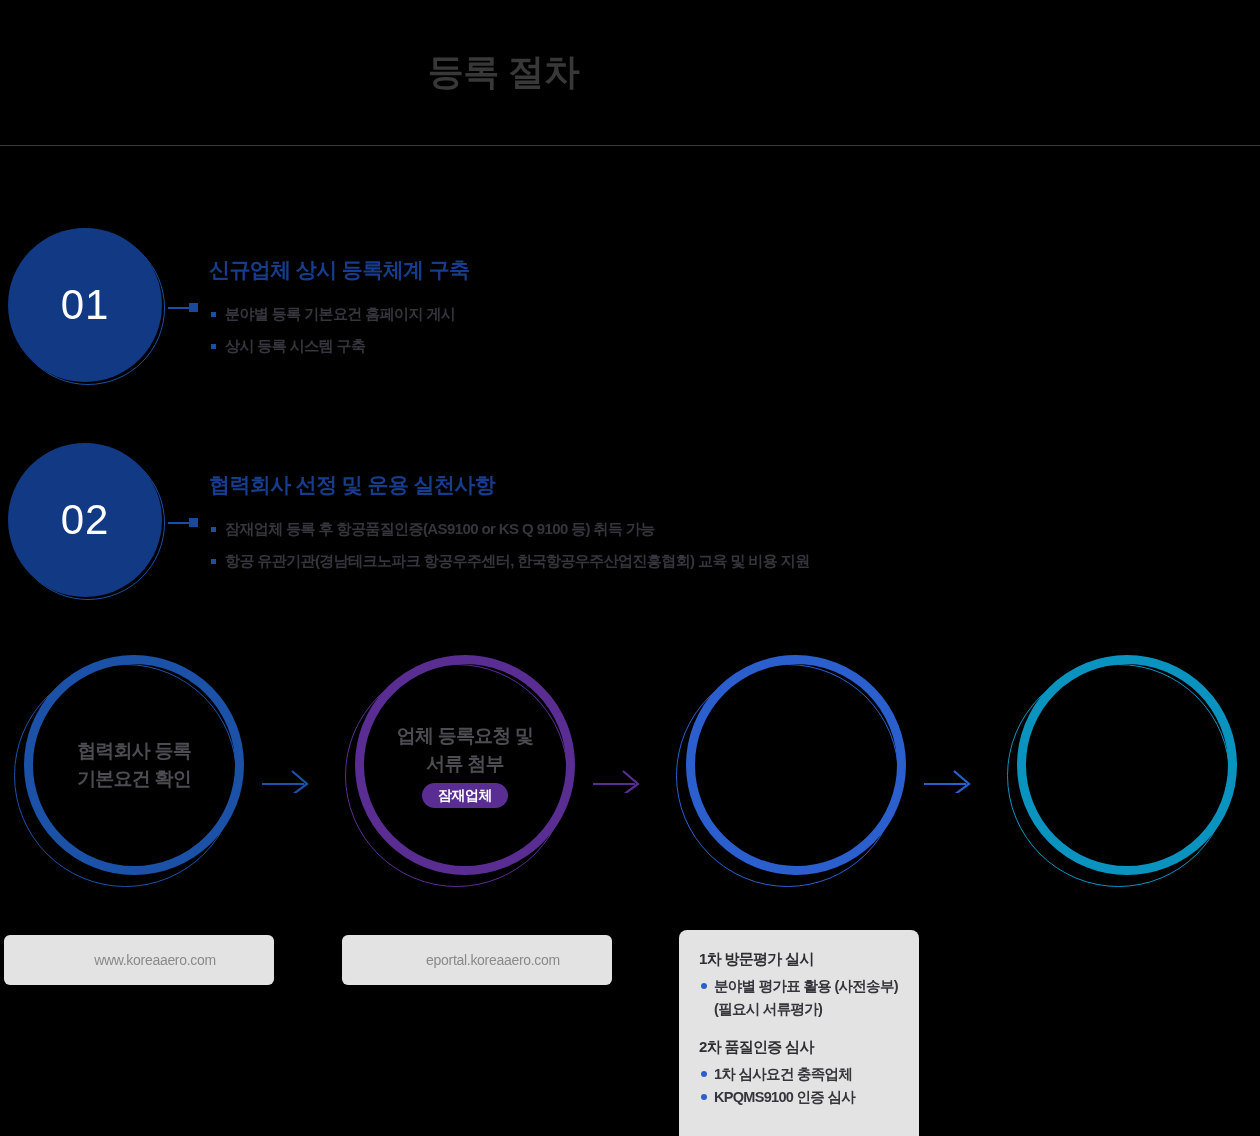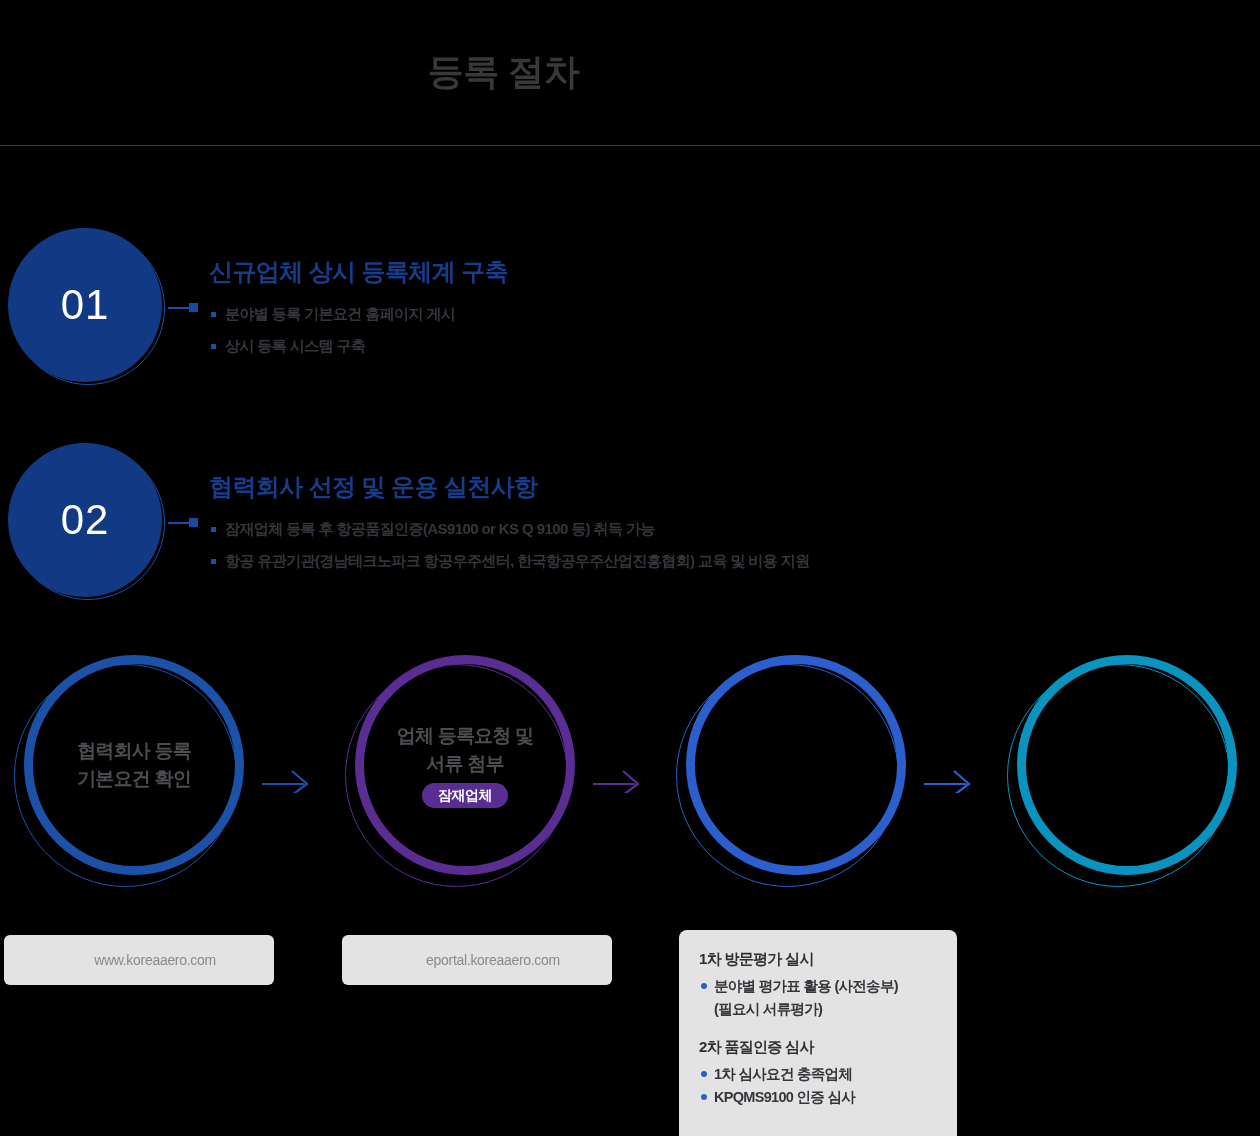--- a/index.html
+++ b/index.html
@@ -86,21 +86,21 @@
   }
   .step-connector .dot {
     position: absolute;
     right: 0; top: 0;
     width: 9px; height: 9px;
     background: #174a9e;
   }
 
   .step-heading {
     position: absolute;
-    font-size: 24px;
+    font-size: 21px;
     font-weight: 700;
     color: #173c8c;
     letter-spacing: -0.6px;
     white-space: nowrap;
   }
   .step-list {
     position: absolute;
     margin: 0;
     padding: 0;
     list-style: none;
@@ -204,21 +204,21 @@
   .url-box span {
     font-size: 14px;
     color: #8a8a8a;
     letter-spacing: -0.3px;
   }
 
   .detail-box {
     position: absolute;
     left: 679px;
     top: 930px;
-    width: 278px;
+    width: 240px;
     height: 206px;
     border-radius: 8px 8px 0 0;
     background: #e3e3e3;
     box-sizing: border-box;
     padding: 20px 18px 0 20px;
   }
   .detail-heading {
     font-size: 15px;
     font-weight: 700;
     color: #2f2f33;

